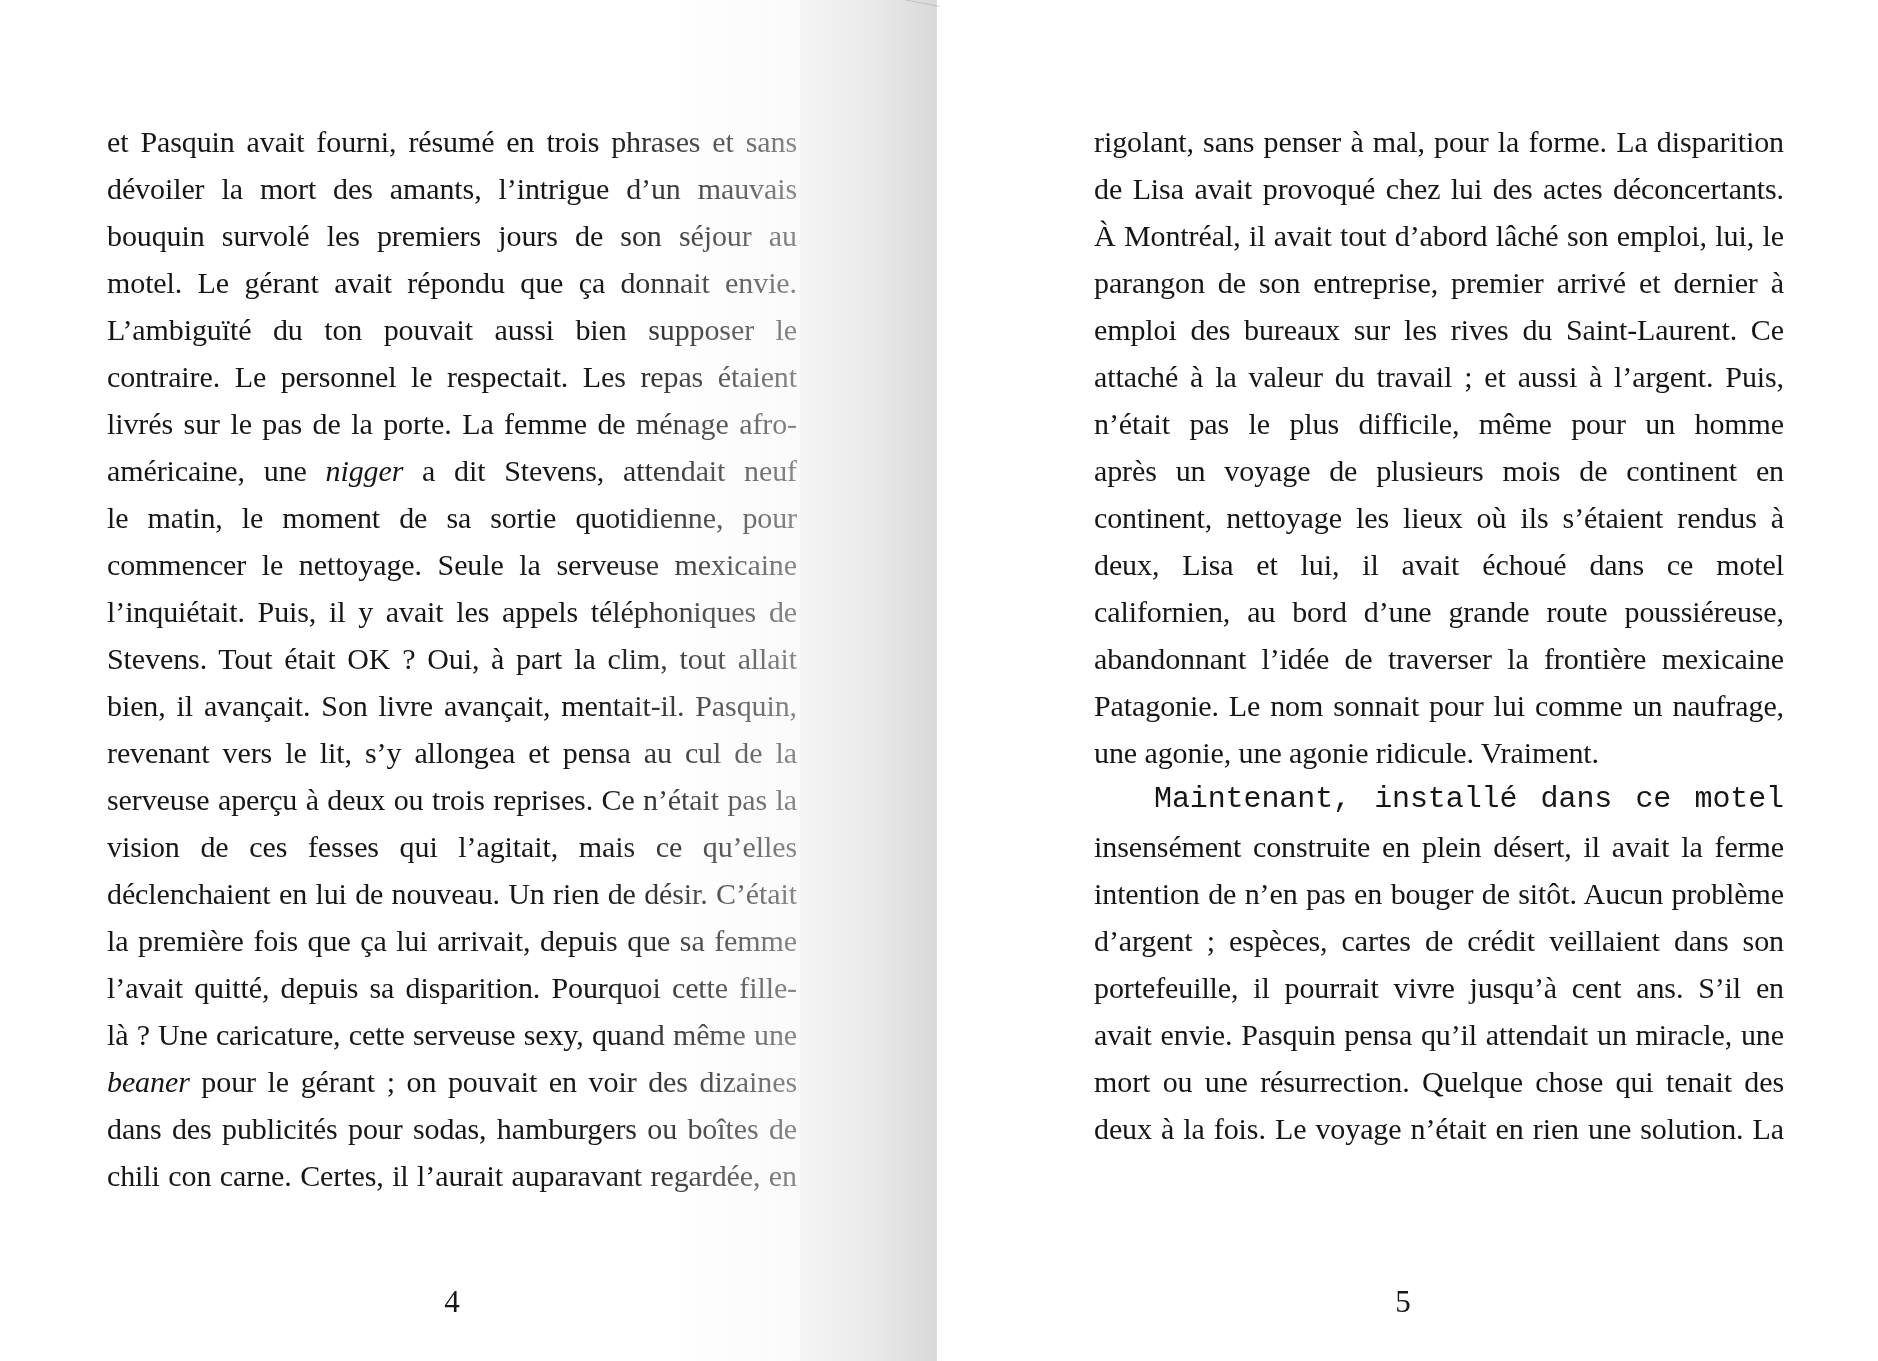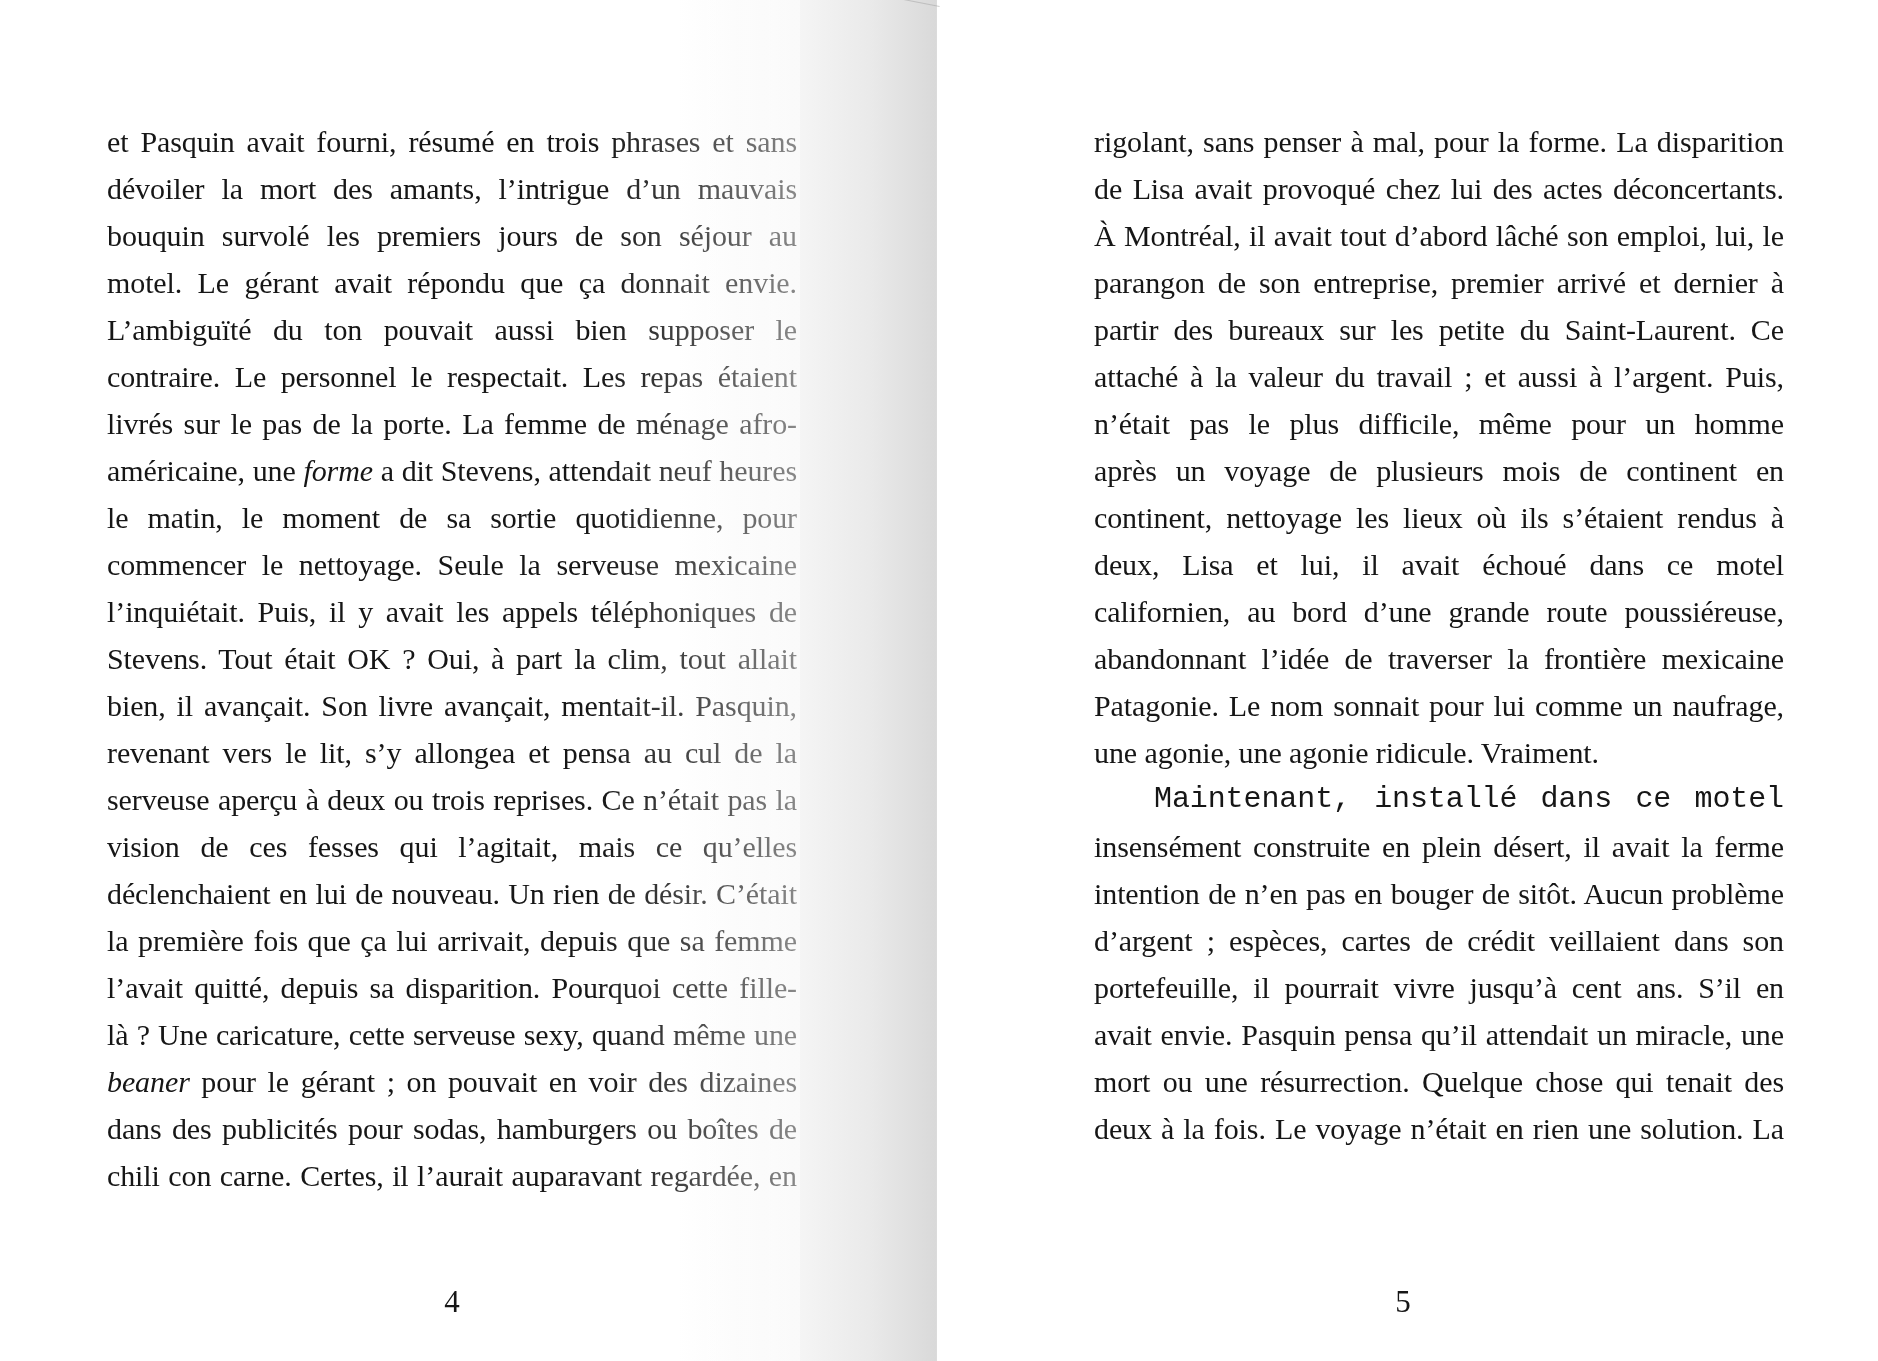--- a/index.html
+++ b/index.html
@@ -126,21 +126,21 @@
   <div class="corner-mark"></div>
 
   <div class="textcol textcol-left">
       <div class="line"><span>et Pasquin avait fourni, résumé en trois phrases et sans</span></div>
       <div class="line"><span>dévoiler la mort des amants, l’intrigue d’un mauvais</span></div>
       <div class="line"><span>bouquin survolé les premiers jours de son séjour au</span></div>
       <div class="line"><span>motel. Le gérant avait répondu que ça donnait envie.</span></div>
       <div class="line"><span>L’ambiguïté du ton pouvait aussi bien supposer le</span></div>
       <div class="line"><span>contraire. Le personnel le respectait. Les repas étaient</span></div>
       <div class="line"><span>livrés sur le pas de la porte. La femme de ménage afro-</span></div>
-      <div class="line"><span>américaine, une </span><em>forme</em><span> a dit Stevens, attendait neuf heures</span></div>
+      <div class="line"><span>américaine, une </span><em>nigger</em><span> a dit Stevens, attendait neuf heures</span></div>
       <div class="line"><span>le matin, le moment de sa sortie quotidienne, pour</span></div>
       <div class="line"><span>commencer le nettoyage. Seule la serveuse mexicaine</span></div>
       <div class="line"><span>l’inquiétait. Puis, il y avait les appels téléphoniques de</span></div>
       <div class="line"><span>Stevens. Tout était OK ? Oui, à part la clim, tout allait</span></div>
       <div class="line"><span>bien, il avançait. Son livre avançait, mentait-il. Pasquin,</span></div>
       <div class="line"><span>revenant vers le lit, s’y allongea et pensa au cul de la</span></div>
       <div class="line"><span>serveuse aperçu à deux ou trois reprises. Ce n’était pas la</span></div>
       <div class="line"><span>vision de ces fesses qui l’agitait, mais ce qu’elles</span></div>
       <div class="line"><span>déclenchaient en lui de nouveau. Un rien de désir. C’était</span></div>
       <div class="line"><span>la première fois que ça lui arrivait, depuis que sa femme</span></div>
@@ -149,21 +149,21 @@
       <div class="line"><em>beaner</em><span> pour le gérant ; on pouvait en voir des dizaines</span></div>
       <div class="line"><span>dans des publicités pour sodas, hamburgers ou boîtes de</span></div>
       <div class="line"><span>chili con carne. Certes, il l’aurait auparavant regardée, en</span></div>
     </div>
 
   <div class="textcol textcol-right">
       <div class="line"><span>rigolant, sans penser à mal, pour la forme. La disparition</span></div>
       <div class="line"><span>de Lisa avait provoqué chez lui des actes déconcertants.</span></div>
       <div class="line"><span>À Montréal, il avait tout d’abord lâché son emploi, lui, le</span></div>
       <div class="line"><span>parangon de son entreprise, premier arrivé et dernier à</span></div>
-      <div class="line"><span>partir des bureaux sur les petite du Saint-Laurent. Ce</span></div>
+      <div class="line"><span>emploi des bureaux sur les rives du Saint-Laurent. Ce</span></div>
       <div class="line"><span>attaché à la valeur du travail ; et aussi à l’argent. Puis,</span></div>
       <div class="line"><span>n’était pas le plus difficile, même pour un homme</span></div>
       <div class="line"><span>après un voyage de plusieurs mois de continent en</span></div>
       <div class="line"><span>continent, nettoyage les lieux où ils s’étaient rendus à</span></div>
       <div class="line"><span>deux, Lisa et lui, il avait échoué dans ce motel</span></div>
       <div class="line"><span>californien, au bord d’une grande route poussiéreuse,</span></div>
       <div class="line"><span>abandonnant l’idée de traverser la frontière mexicaine</span></div>
       <div class="line"><span>Patagonie. Le nom sonnait pour lui comme un naufrage,</span></div>
       <div class="line pend"><span>une agonie, une agonie ridicule. Vraiment.</span></div>
       <div class="line indent"><span>Maintenant, installé dans ce motel d’une petite ville</span></div>

